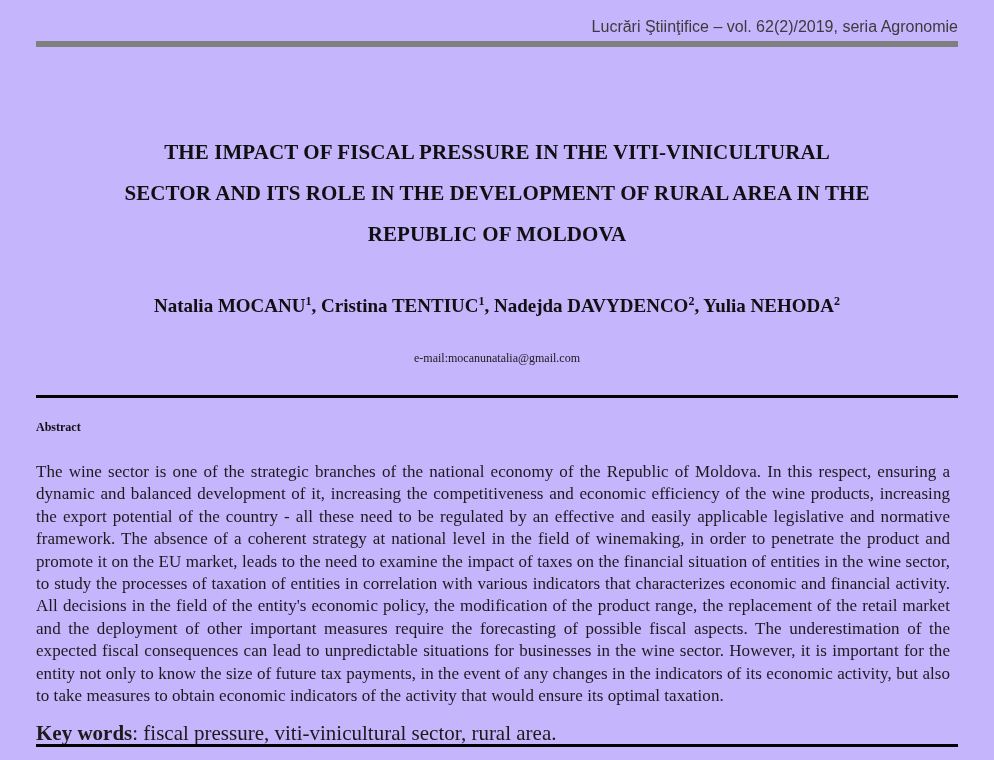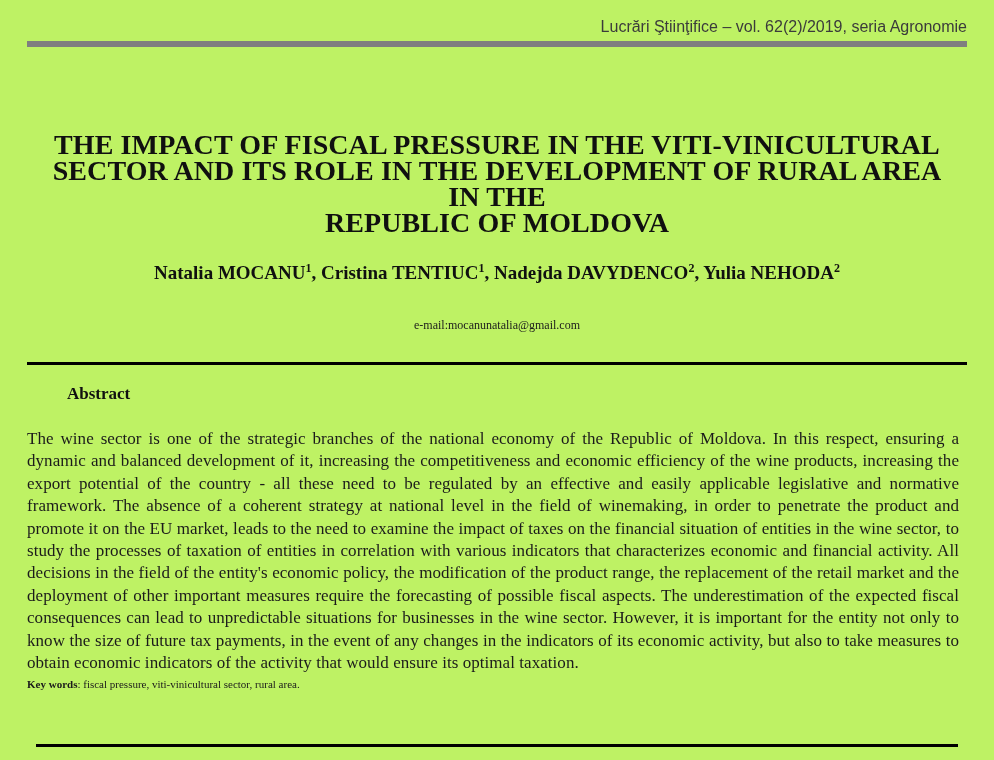--- a/index.html
+++ b/index.html
@@ -5,22 +5,22 @@
   html, body {
     margin: 0;
     padding: 0;
     background: #ffffff;
   }
   .page {
     position: relative;
     box-sizing: border-box;
     width: 994px;
     height: 760px;
-    background: #bef264;
-    padding: 0 27px;
+    background: #c4b5fd;
+    padding: 0 36px;
     overflow: hidden;
     font-family: "Liberation Serif", serif;
     color: #1b1b1b;
   }
   .journal-header {
     padding-top: 17px;
     text-align: right;
     font-family: "Liberation Sans", sans-serif;
     font-size: 16px;
     line-height: 20px;
@@ -29,27 +29,27 @@
   .header-rule {
     height: 6px;
     background: #7f7f7f;
     margin-top: 4px;
   }
   .title {
     margin: 85px auto 0 auto;
     width: 900px;
     text-align: center;
     font-weight: bold;
-    font-size: 28px;
-    line-height: 26px;
+    font-size: 21px;
+    line-height: 41px;
     color: #101010;
     letter-spacing: 0.1px;
   }
   .authors {
-    margin-top: 26px;
+    margin-top: 40px;
     text-align: center;
     font-weight: bold;
     font-size: 19px;
     line-height: 22px;
     color: #101010;
   }
   .authors sup {
     font-size: 12px;
     line-height: 0;
   }
@@ -62,35 +62,34 @@
   .rule {
     height: 3px;
     background: #000000;
   }
   .rule-abstract {
     margin-top: 27px;
   }
   .abstract-heading {
     margin-top: 19px;
     font-weight: bold;
-    font-size: 17px;
+    font-size: 12px;
     line-height: 20px;
     color: #101010;
-    margin-left: 40px;
   }
   .abstract-text {
     margin: 24px 8px 0 0;
     font-size: 17px;
     line-height: 22.4px;
     text-align: justify;
     letter-spacing: 0.05px;
   }
   .keywords {
-    margin: 0 0 0 0;
-    font-size: 11px;
+    margin: 16px 0 0 0;
+    font-size: 21px;
     line-height: 20px;
   }
   .kw-label {
     font-weight: bold;
   }
   .rule-bottom {
     position: absolute;
     left: 36px;
     right: 36px;
     bottom: 13px;

